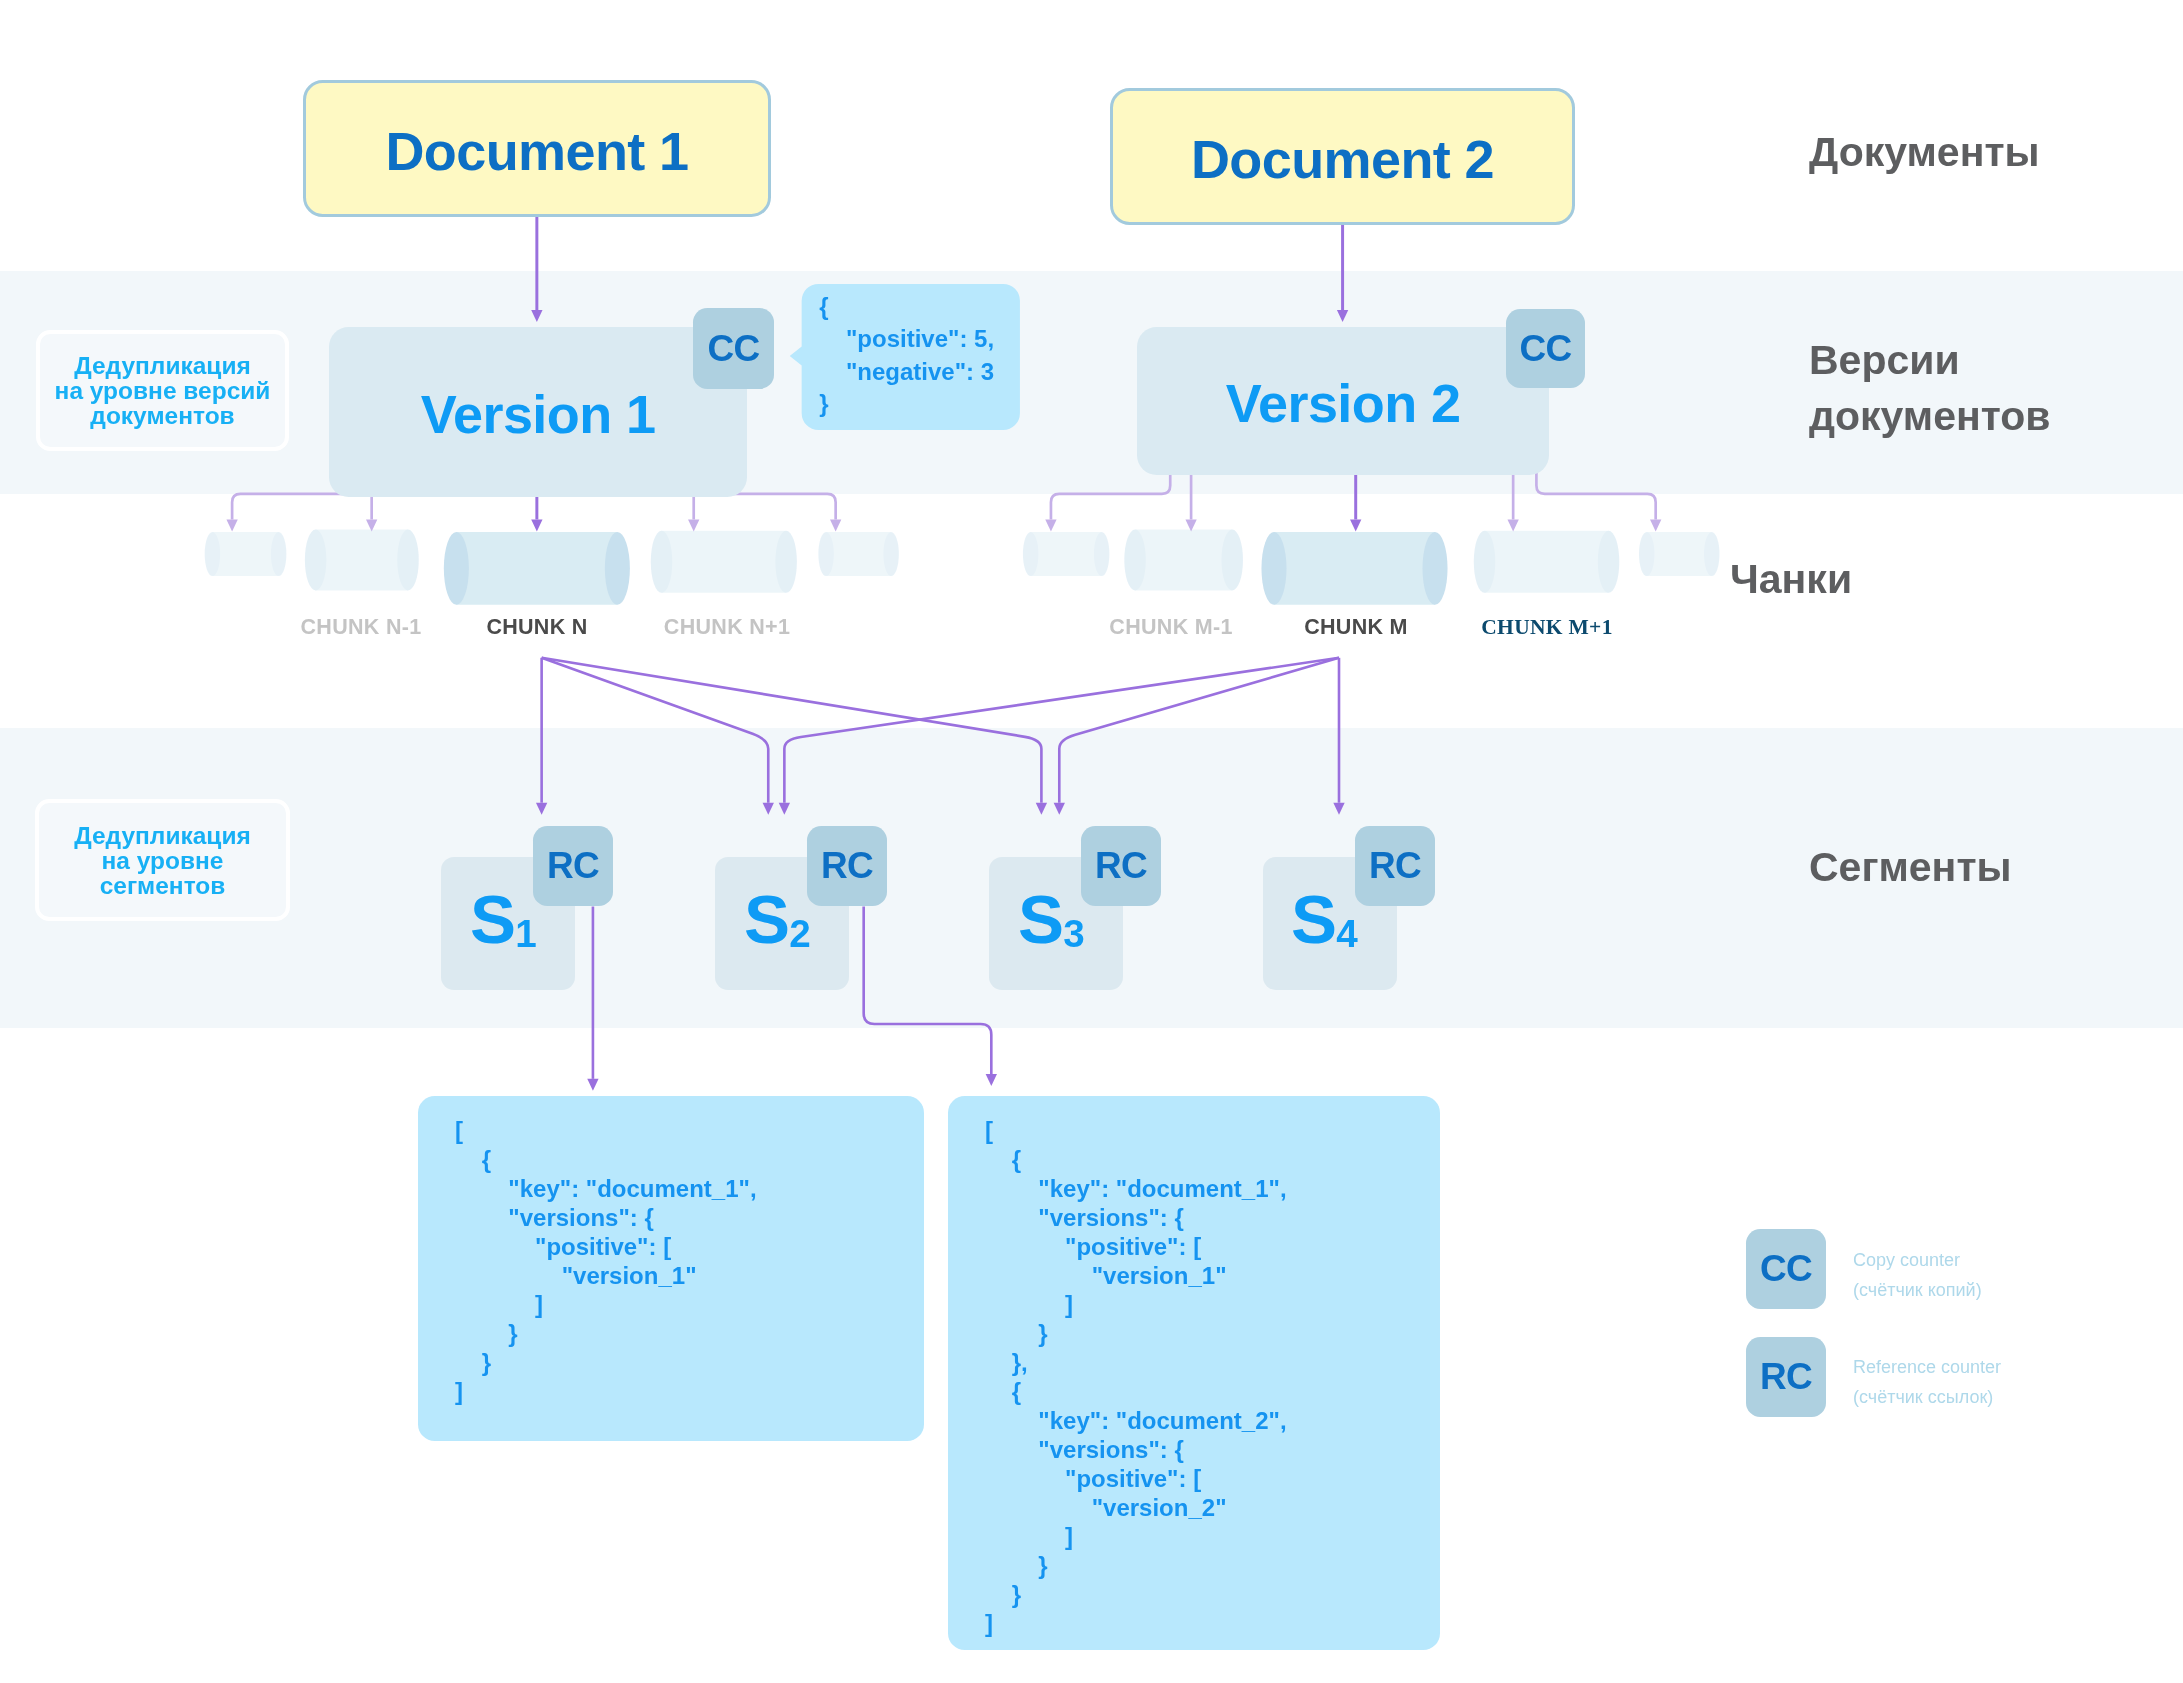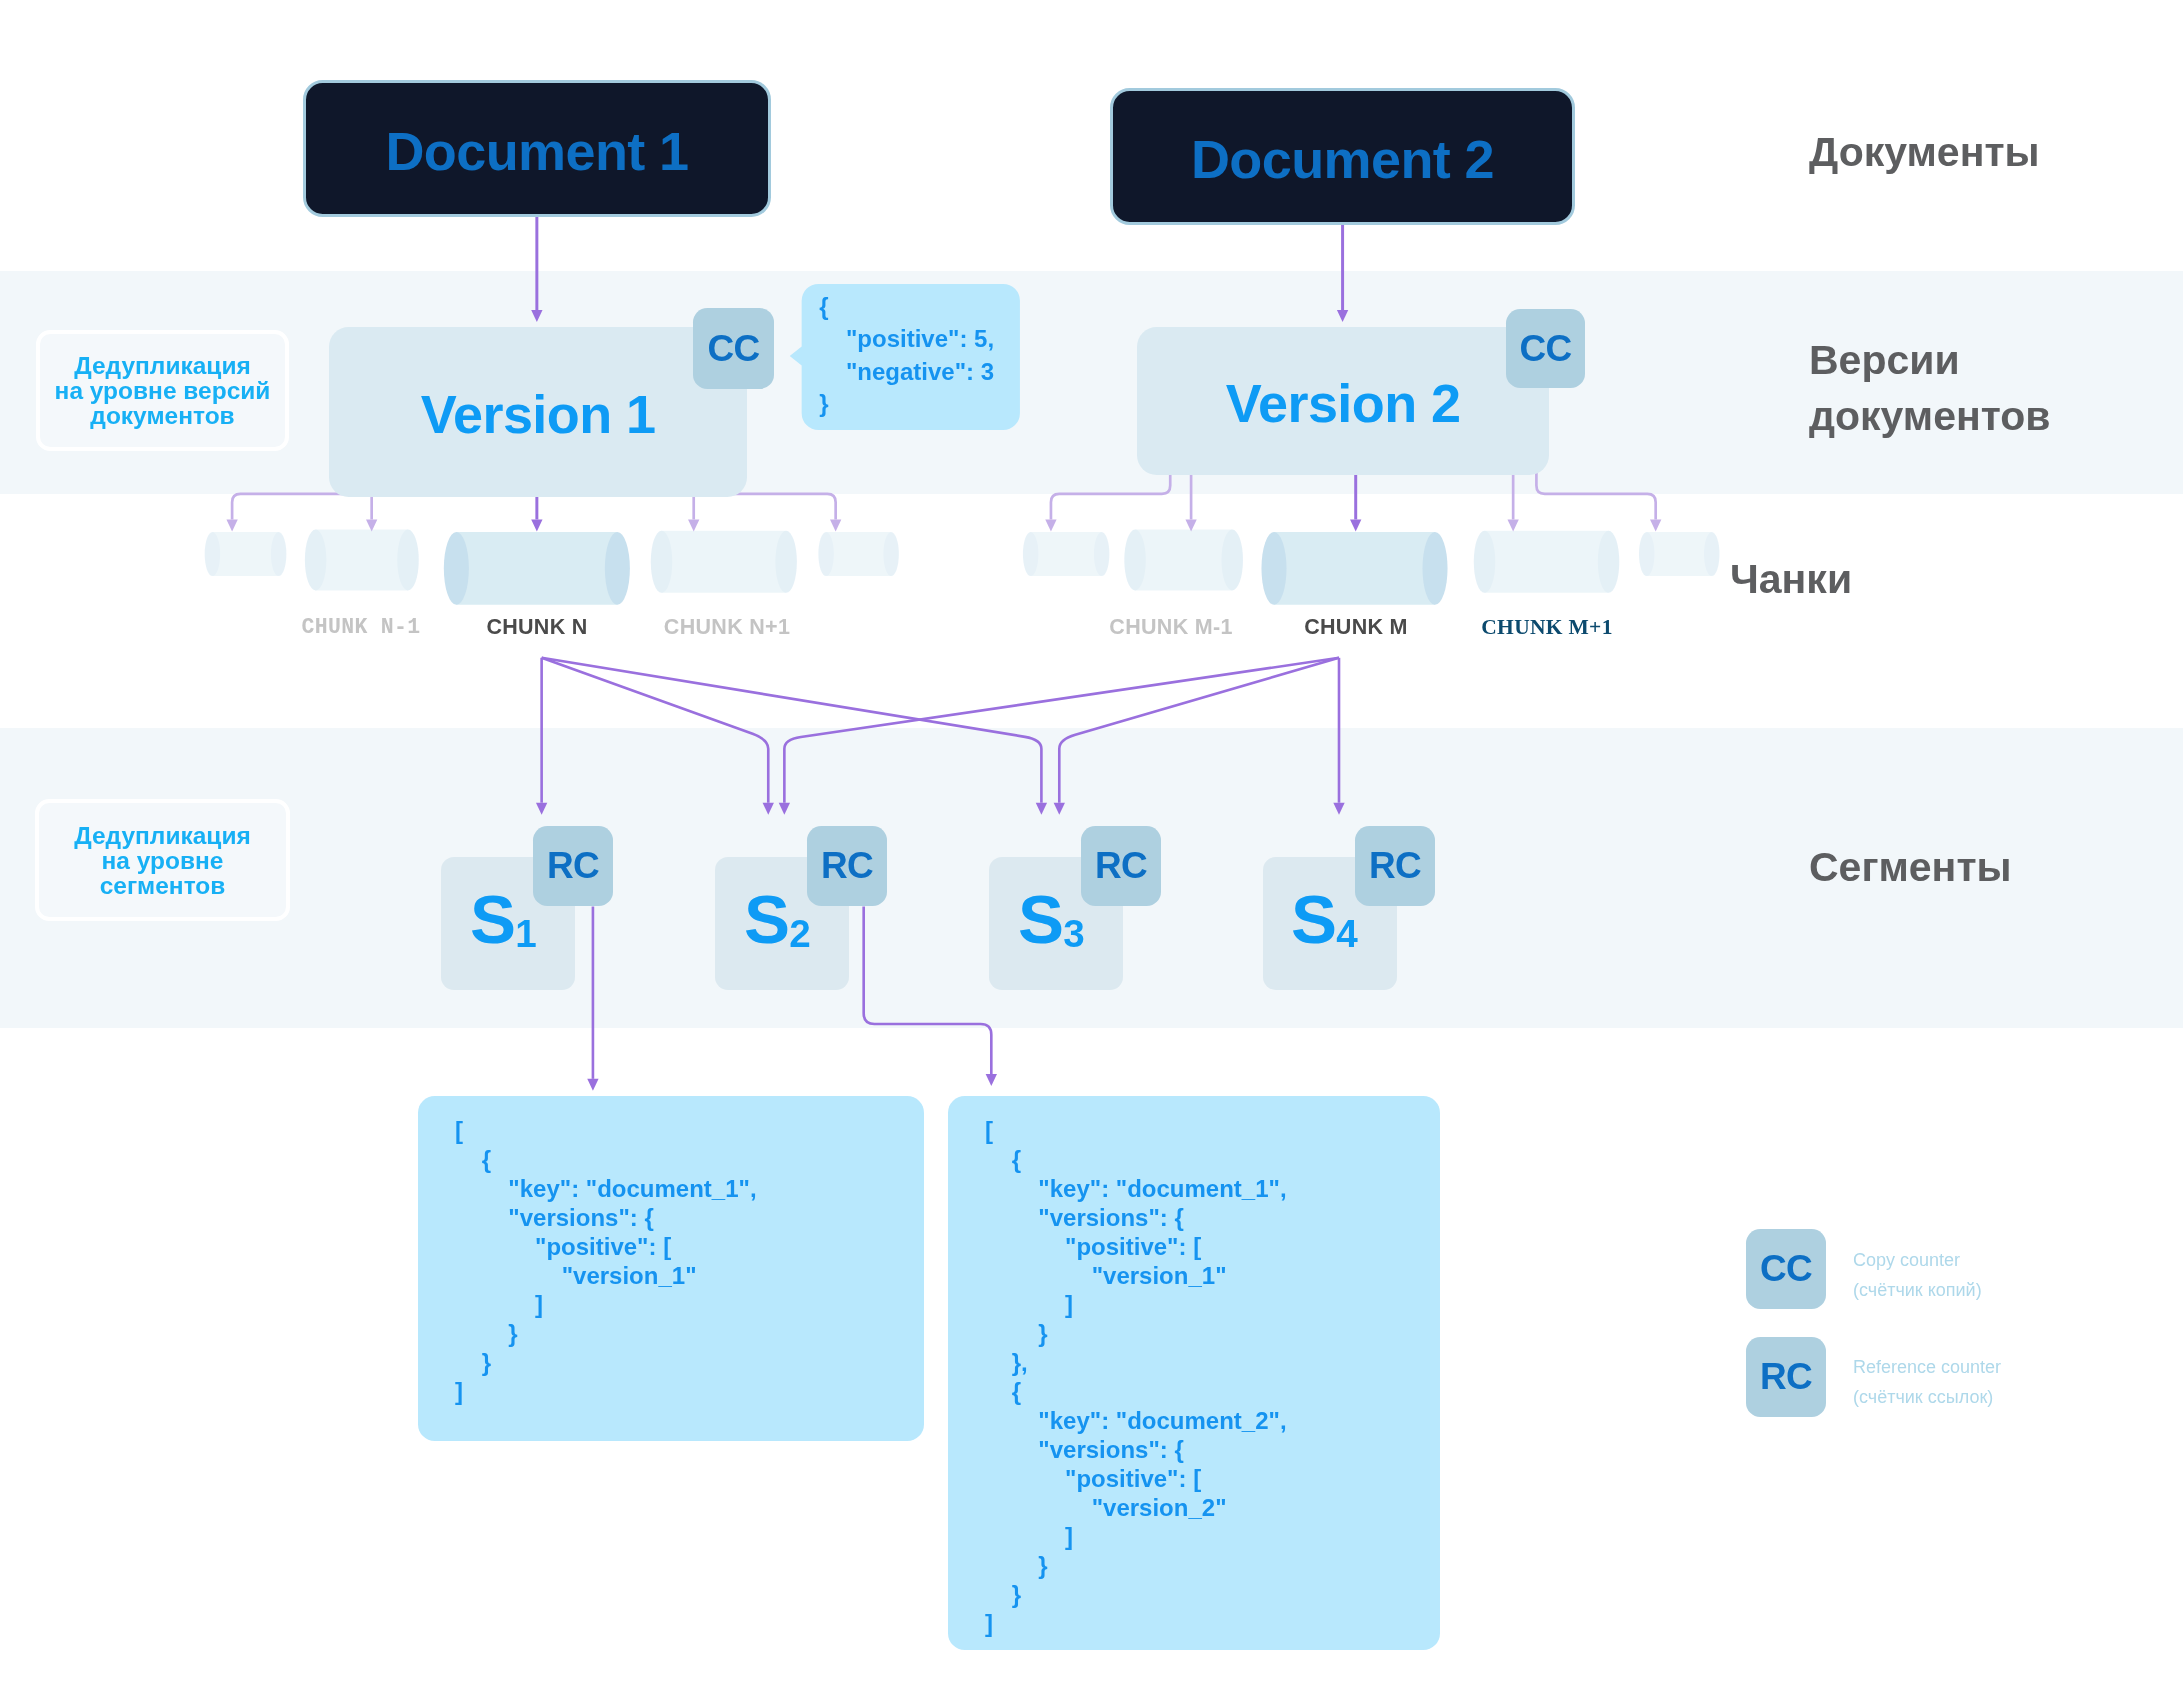--- a/index.html
+++ b/index.html
@@ -7,21 +7,21 @@
   body{width:2183px;height:1683px;background:#ffffff;
        font-family:"Liberation Sans",sans-serif;overflow:hidden;position:relative;}
   .stage{position:absolute;left:0;top:0;width:2183px;height:1683px;}
   .band{position:absolute;left:0;width:2183px;background:#f2f7fa;}
   #band1{top:271px;height:223px;}
   #band2{top:728px;height:300px;}
 
   svg.links{position:absolute;left:0;top:0;width:2183px;height:1683px;overflow:visible;pointer-events:none;}
 
   
-  .docbox{position:absolute;background:#0f172a;border:3px solid #a2cadd;
+  .docbox{position:absolute;background:#fef9c3;border:3px solid #a2cadd;
           border-radius:19.7px;box-sizing:border-box;
           display:flex;align-items:center;justify-content:center;padding-top:4.2px;
           color:#0d6fc4;font-weight:700;font-size:54px;letter-spacing:-0.6px;}
   
   .verbox{position:absolute;background:#daeaf2;border-radius:19.7px;
           display:flex;align-items:center;justify-content:center;padding-top:4.2px;box-sizing:border-box;
           color:#0e9bf5;font-weight:700;font-size:54px;letter-spacing:-0.6px;}
   
   .badge{position:absolute;background:#aed0e0;border-radius:14.3px;
          display:flex;align-items:center;justify-content:center;
@@ -211,21 +211,21 @@
       <div>сегментов</div>
     </div>
   </div>
 
   <div class="rowlabel" style="left:1809px;top:124px;">Документы</div>
   <div class="rowlabel" style="left:1809px;top:332px;white-space:pre;">Версии
 документов</div>
   <div class="rowlabel" style="left:1706px;top:551px;margin-left:24px;">Чанки</div>
   <div class="rowlabel" style="left:1809px;top:839px;">Сегменты</div>
 
-  <div class="chunklabel" style="left:361px;top:615px;color:#c4c4c4;font-family:Liberation Mono, monospace;">CHUNK N-1</div>
+  <div class="chunklabel" style="left:361px;top:615px;color:#c4c4c4;">CHUNK N-1</div>
   <div class="chunklabel" style="left:537px;top:615px;color:#4a4a4a;">CHUNK N</div>
   <div class="chunklabel" style="left:727px;top:615px;color:#c4c4c4;">CHUNK N+1</div>
   <div class="chunklabel" style="left:1171px;top:615px;color:#c4c4c4;">CHUNK M-1</div>
   <div class="chunklabel" style="left:1356px;top:615px;color:#4a4a4a;">CHUNK M</div>
   <div class="chunklabel" style="left:1547px;top:615px;color:#0c4a6e;font-family:Liberation Serif, serif;">CHUNK M+1</div>
 
   <div class="segbox" style="left:441px;top:857px;width:134px;height:133px;"></div>
   <div class="seglbl" style="left:470px;top:880px;">
     <span>S</span><sub>1</sub>
   </div>

